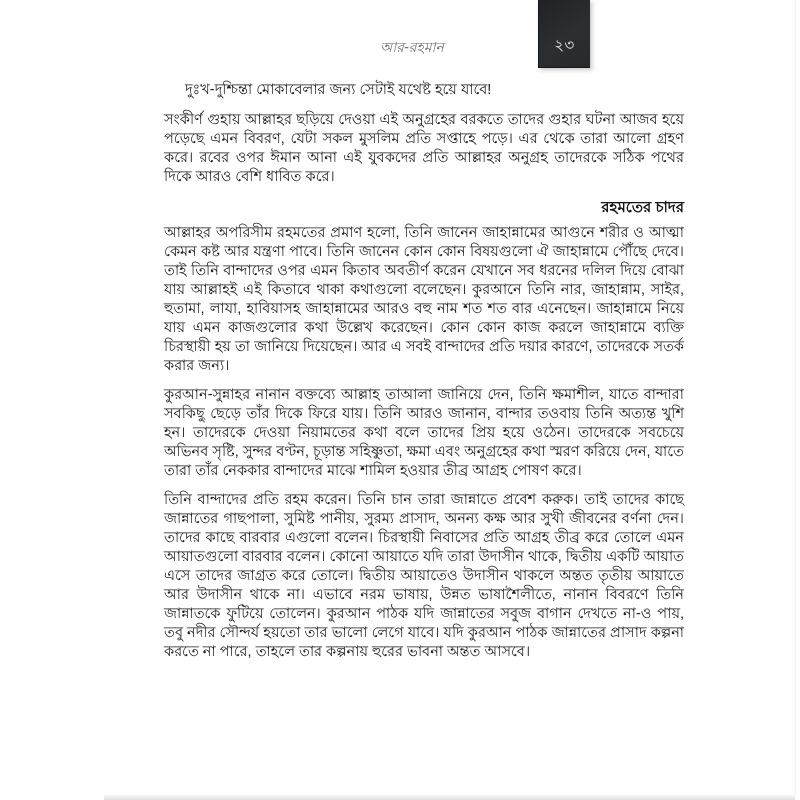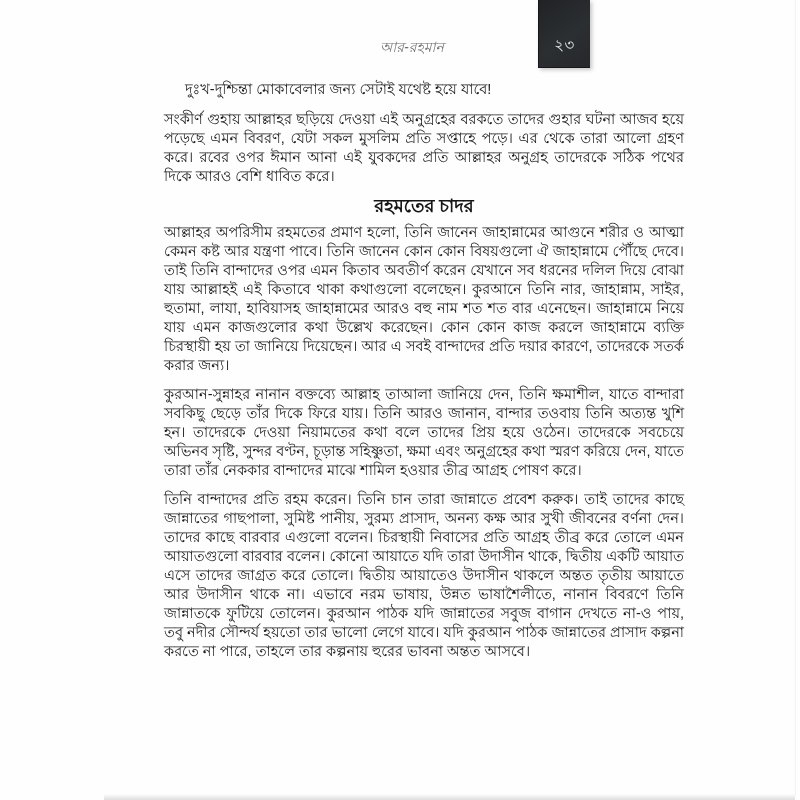--- a/index.html
+++ b/index.html
@@ -57,25 +57,25 @@
     text-align: justify;
     margin-left: 23px;
   }
   .content p { margin: 0 0 10px 0; }
   .content p.opening-line {
     padding-left: 21px;
     margin-bottom: 11px;
     text-align: left;
   }
   .section-heading {
-    font-size: 18px;
+    font-size: 15px;
     font-weight: bold;
     color: #151515;
     margin: 11px 0 7px 0;
-    text-align: center;
+    text-align: right;
   }
   
   .bottom-shadow {
     position: absolute;
     left: 104px;
     right: 5px;
     bottom: 0;
     height: 6px;
     background: linear-gradient(to bottom, rgba(0,0,0,0) 0%, rgba(0,0,0,0.13) 100%);
   }

